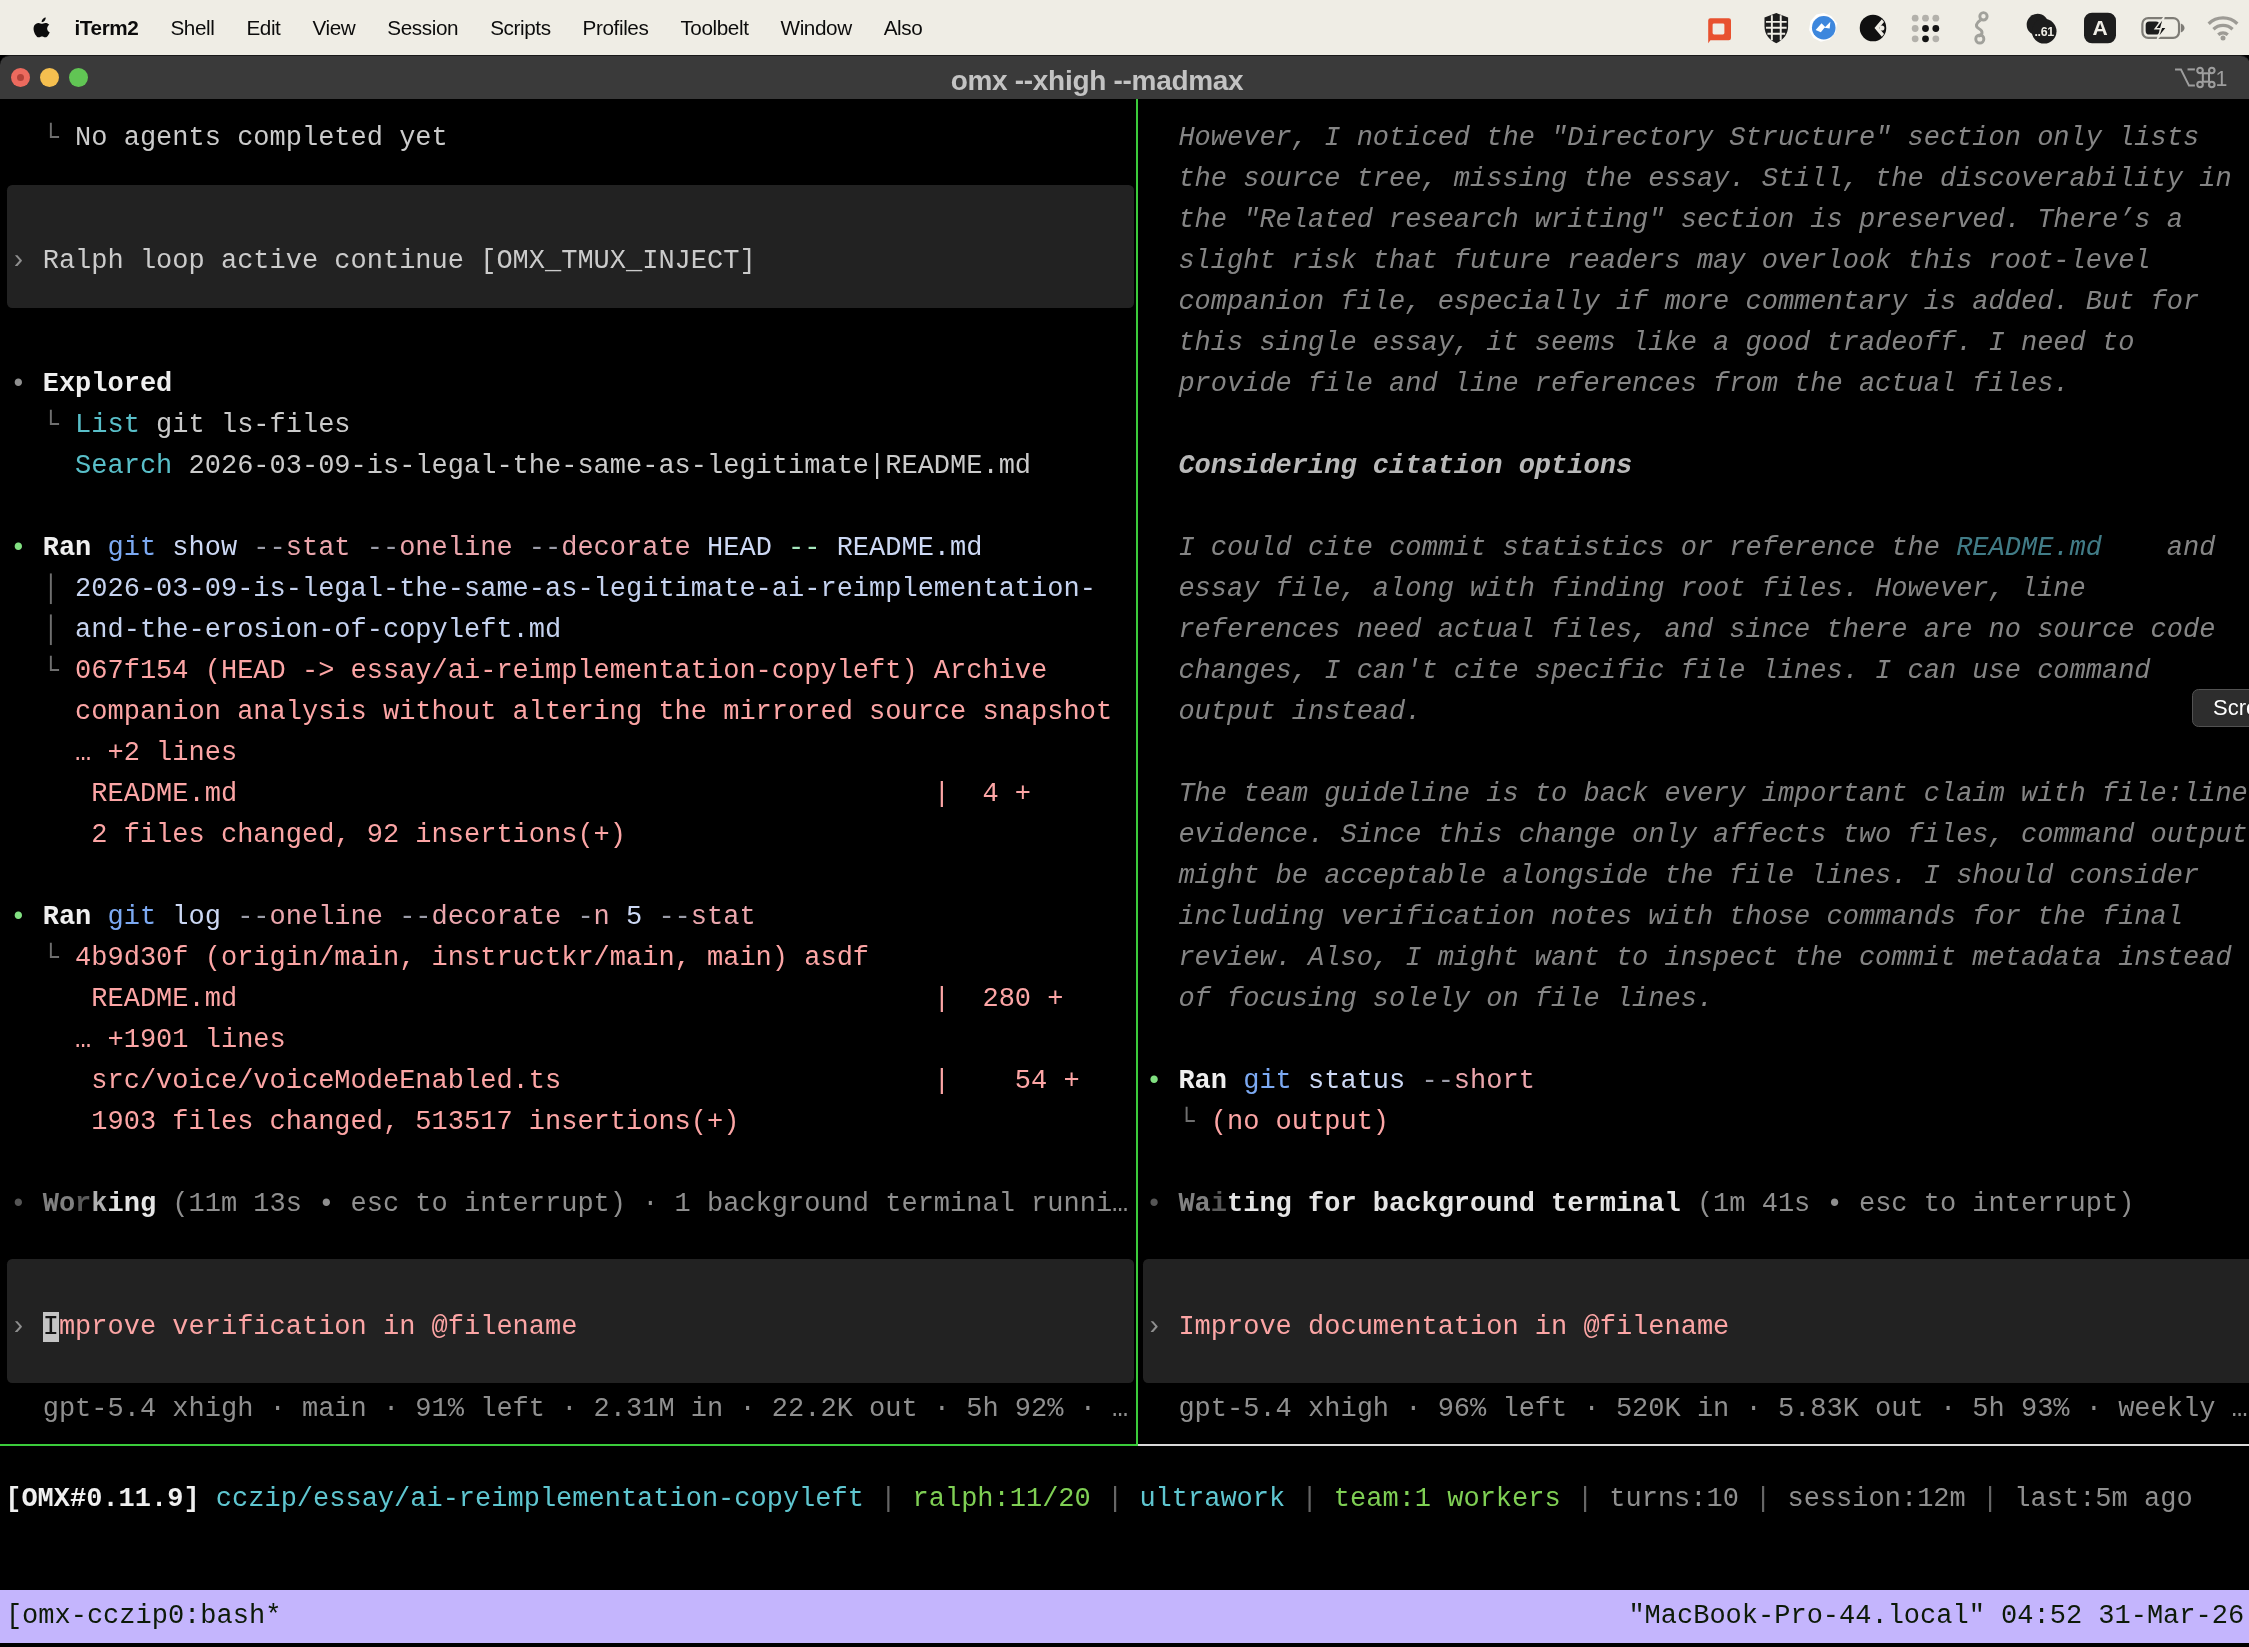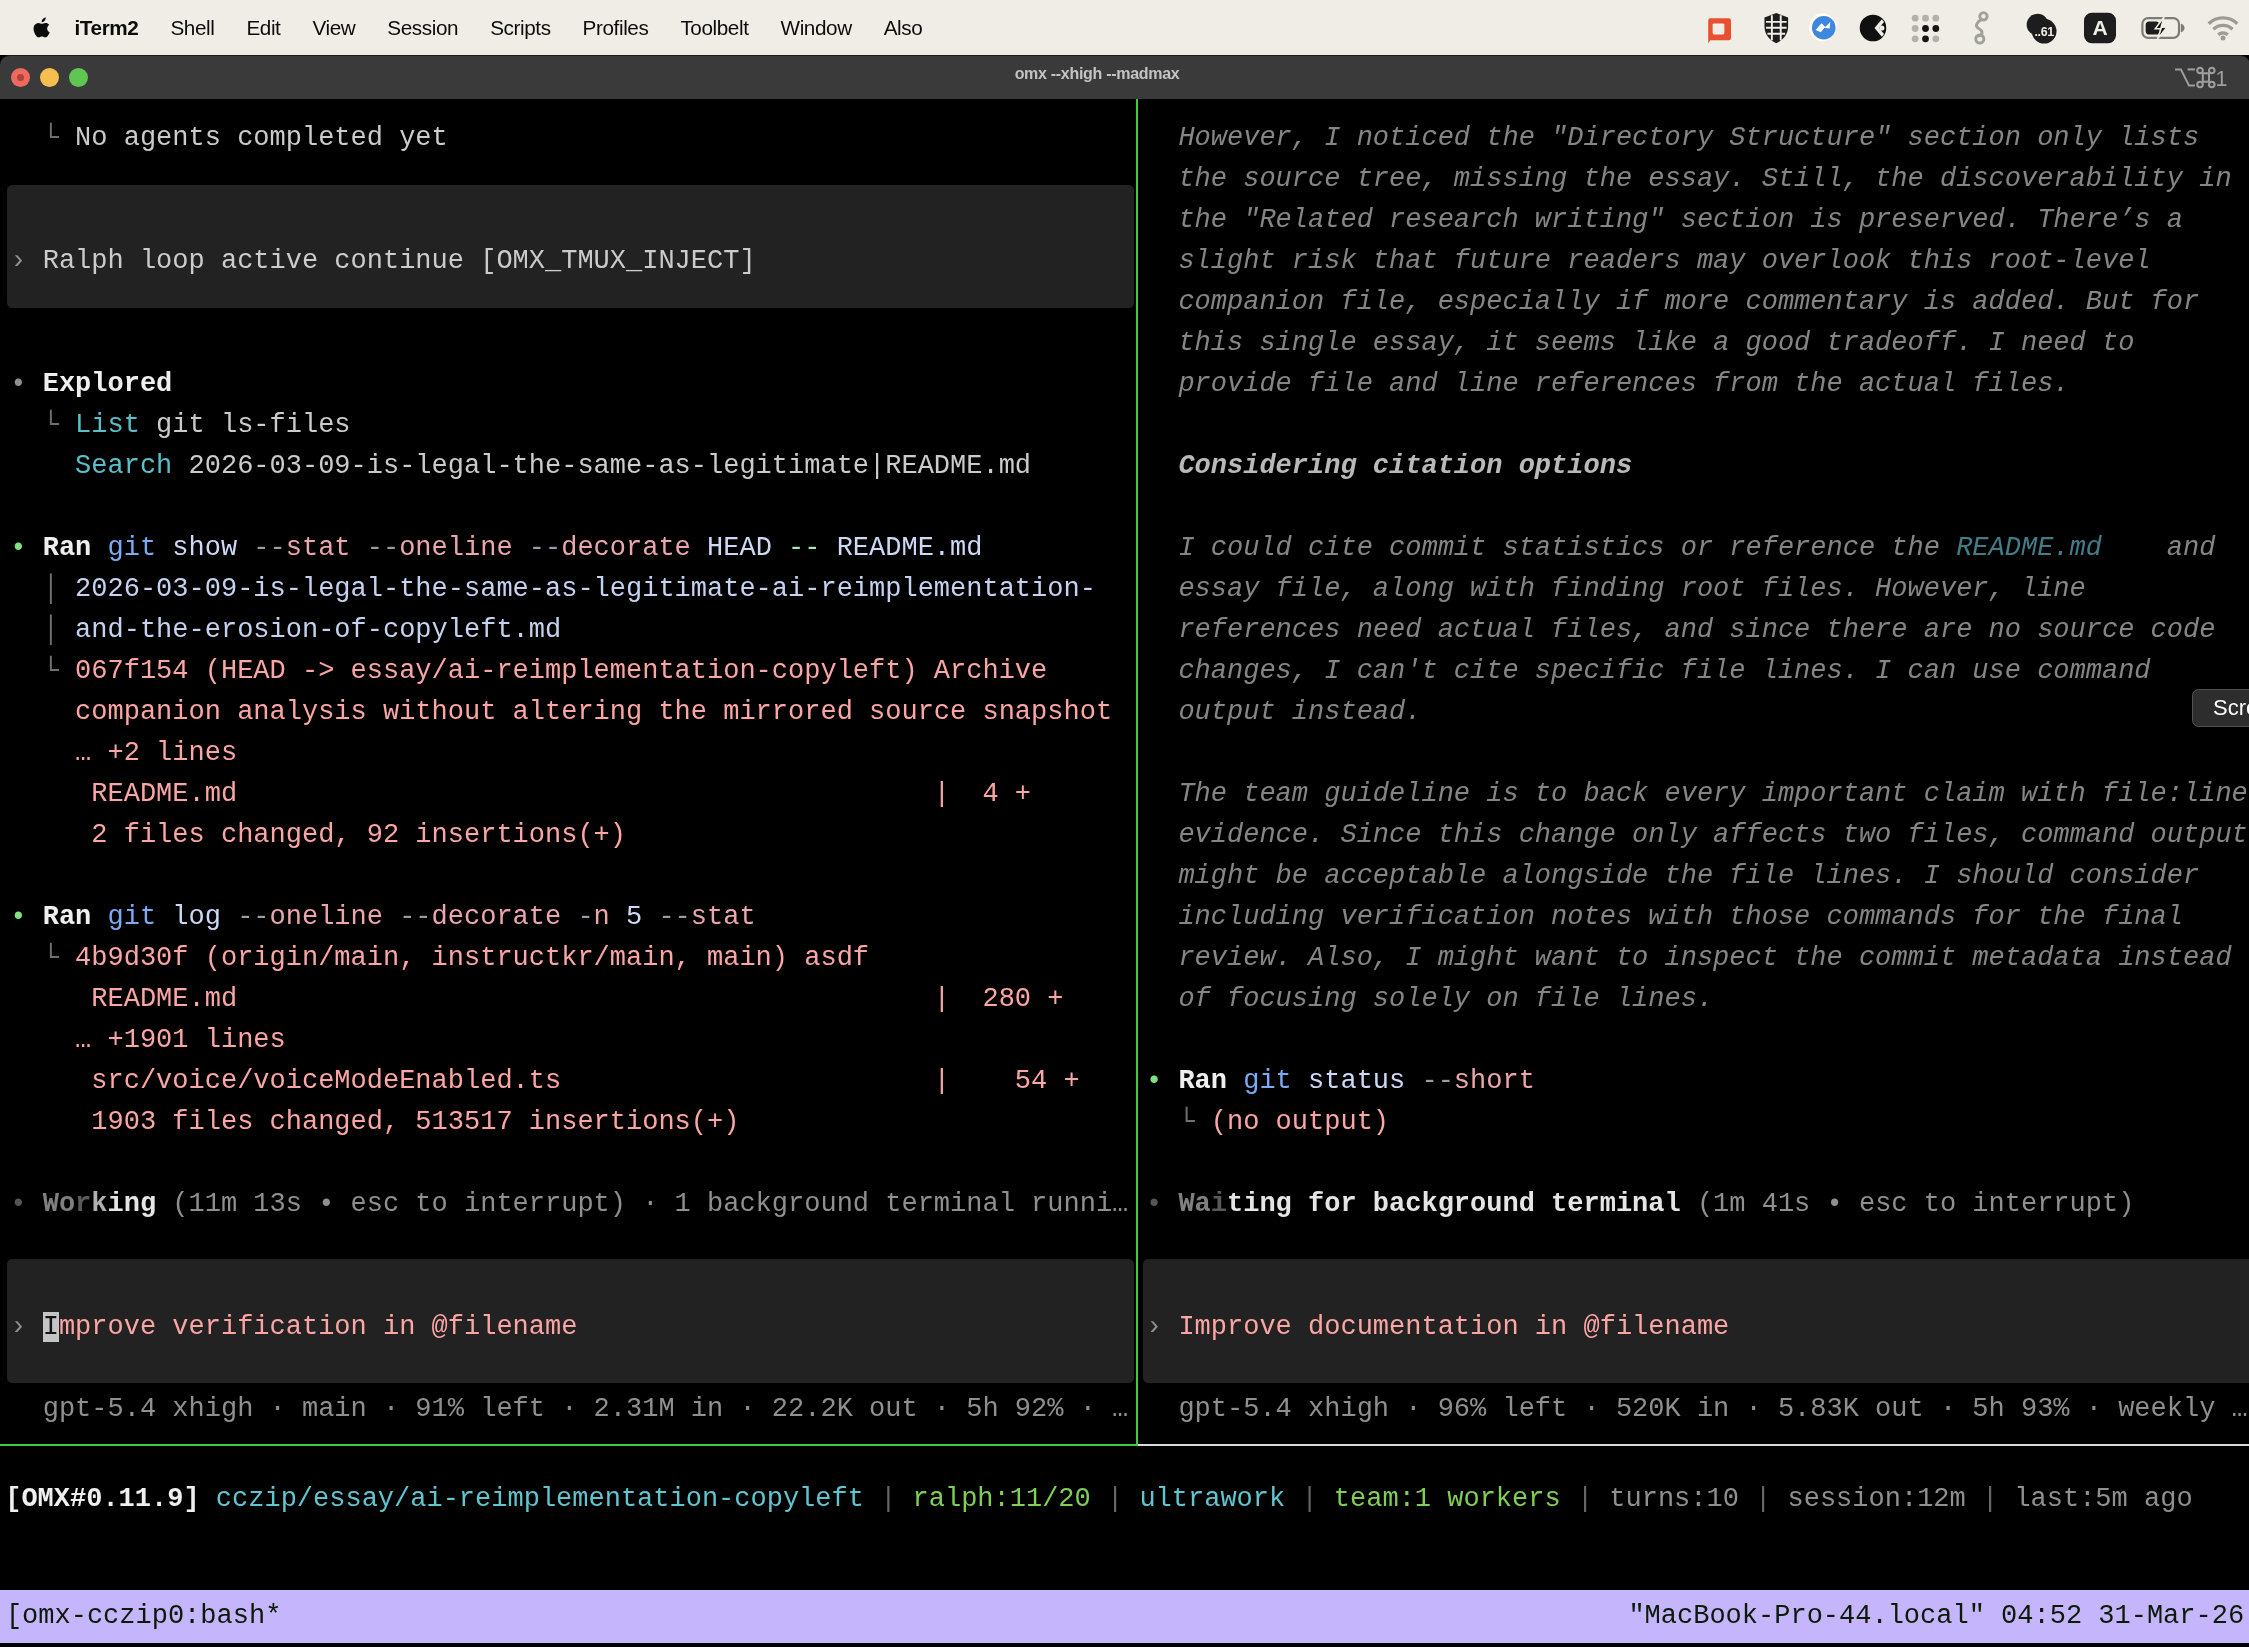--- a/index.html
+++ b/index.html
@@ -14,21 +14,21 @@
   .mi { margin:14px 16px; }
   #mstatus { position:absolute; left:0; top:0; width:2250px; height:65px; }
   #titlebar {
     position:absolute; left:0; top:55px; width:2250px; height:44px;
     background:#3a3a3a; border-top:1.5px solid #191919;
     border-radius:9.6px 9.6px 0 0;
   }
   .tl { position:absolute; width:19px; height:19px; border-radius:50%; top:11.8px; }
   #wtitle {
     position:absolute; top:65px; left:0; width:2194px; text-align:center;
-    font-size:16px; font-weight:bold; letter-spacing:-0.3px; color:#c3c3c3;
+    font-size:28px; font-weight:bold; letter-spacing:-0.3px; color:#c3c3c3;
   }
   #cmdkeys { position:absolute; right:20.7px; top:65px; }
   #term {
     position:absolute; left:0; top:99px; width:2250px; height:1549px;
     background:#000; overflow:hidden;
   }
   pre {
     position:absolute; font-family:"Liberation Mono", monospace;
     font-size:27px; line-height:41px; color:#cbcbcb; white-space:pre; top:19px;
   }

